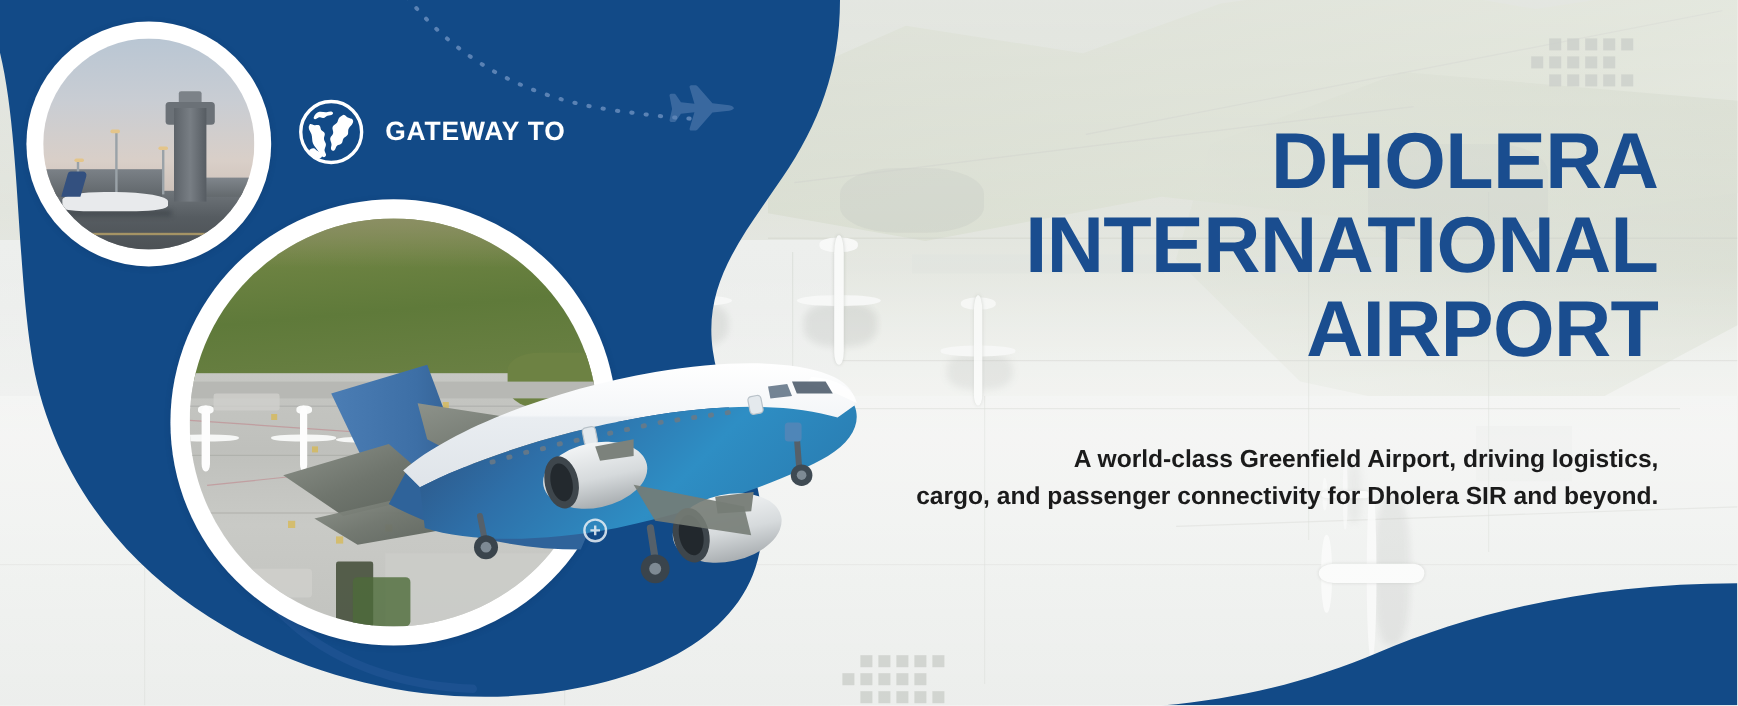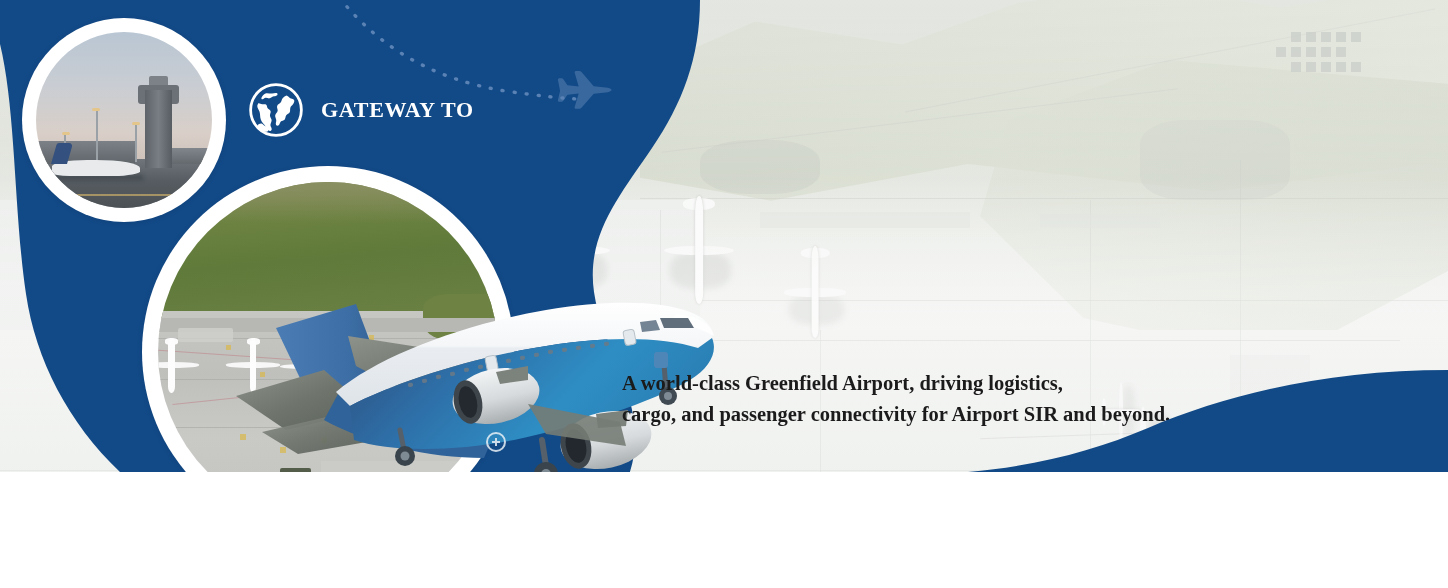--- a/index.html
+++ b/index.html
@@ -3,24 +3,23 @@
 <meta charset="utf-8">
 <title>Dholera International Airport Banner</title>
 <style>
   * { margin:0; padding:0; box-sizing:border-box; }
   html,body { background:#ffffff; }
   body { font-family:"Liberation Sans", sans-serif; }
 
   .banner{
     position:relative;
     width:1448px;
-    height:472px;
+    height:588px;
     overflow:hidden;
     background:#e9eae6;
-    font-family:Liberation Serif, serif;
   }
 
   
   .bg-photo{ position:absolute; inset:0; overflow:hidden; }
   .bg-base{
     position:absolute; inset:0;
     background:
       linear-gradient(180deg,#d8dcd4 0%,#dfe2da 30%,#eceeea 52%,#f1f2f0 70%,#ececea 100%);
   }
   .bg-field-a{
@@ -225,20 +224,21 @@
     color:#1a4d8f;
     font-weight:bold;
     font-size:66px;
     line-height:1.06;
     letter-spacing:-0.5px;
   }
   .headline span{ display:block; white-space:nowrap; }
 
   .subtitle{
     position:absolute; right:66px; top:368px; width:760px;
+    text-align:right;
     color:#1b1b1b;
     font-size:20.5px;
     font-weight:bold;
     line-height:1.5;
   }
   .subtitle span{ display:block; }
 
   
   .wave-br{ position:absolute; right:0; bottom:0; width:520px; height:120px; }
 </style>
@@ -559,23 +559,28 @@
     <circle cx="318" cy="230" r="12" fill="#3a444c"></circle>
     <circle cx="318" cy="230" r="5" fill="#7e8a94"></circle>
     <path d="M172 186 L176 206" stroke="#55606a" stroke-width="5" stroke-linecap="round"></path>
     <circle cx="177" cy="212" r="10" fill="#3a444c"></circle>
     <circle cx="177" cy="212" r="4.5" fill="#7e8a94"></circle>
 
     <circle cx="268" cy="198" r="9" fill="none" stroke="#e8eef4" stroke-width="2" opacity=".85"></circle>
     <path d="M264 198 L272 198 M268 194 L268 202" stroke="#e8eef4" stroke-width="2" opacity=".85"></path>
   </svg>
 
+  <div class="headline">
+    <span>DHOLERA</span>
+    <span>INTERNATIONAL</span>
+    <span>AIRPORT</span>
+  </div>
 
   <div class="subtitle">
     <span>A world-class Greenfield Airport, driving logistics,</span>
-    <span>cargo, and passenger connectivity for Airport SIR and beyond.</span>
+    <span>cargo, and passenger connectivity for Dholera SIR and beyond.</span>
   </div>
 
   <svg class="wave-br" viewBox="0 0 520 120" preserveAspectRatio="none" xmlns="http://www.w3.org/2000/svg" aria-hidden="true">
     <path d="M520 18 C400 18 300 42 220 76 C168 98 110 114 40 120 L520 120 Z" fill="#124a87"></path>
   </svg>
 
 </div>
 
 </body></html>

